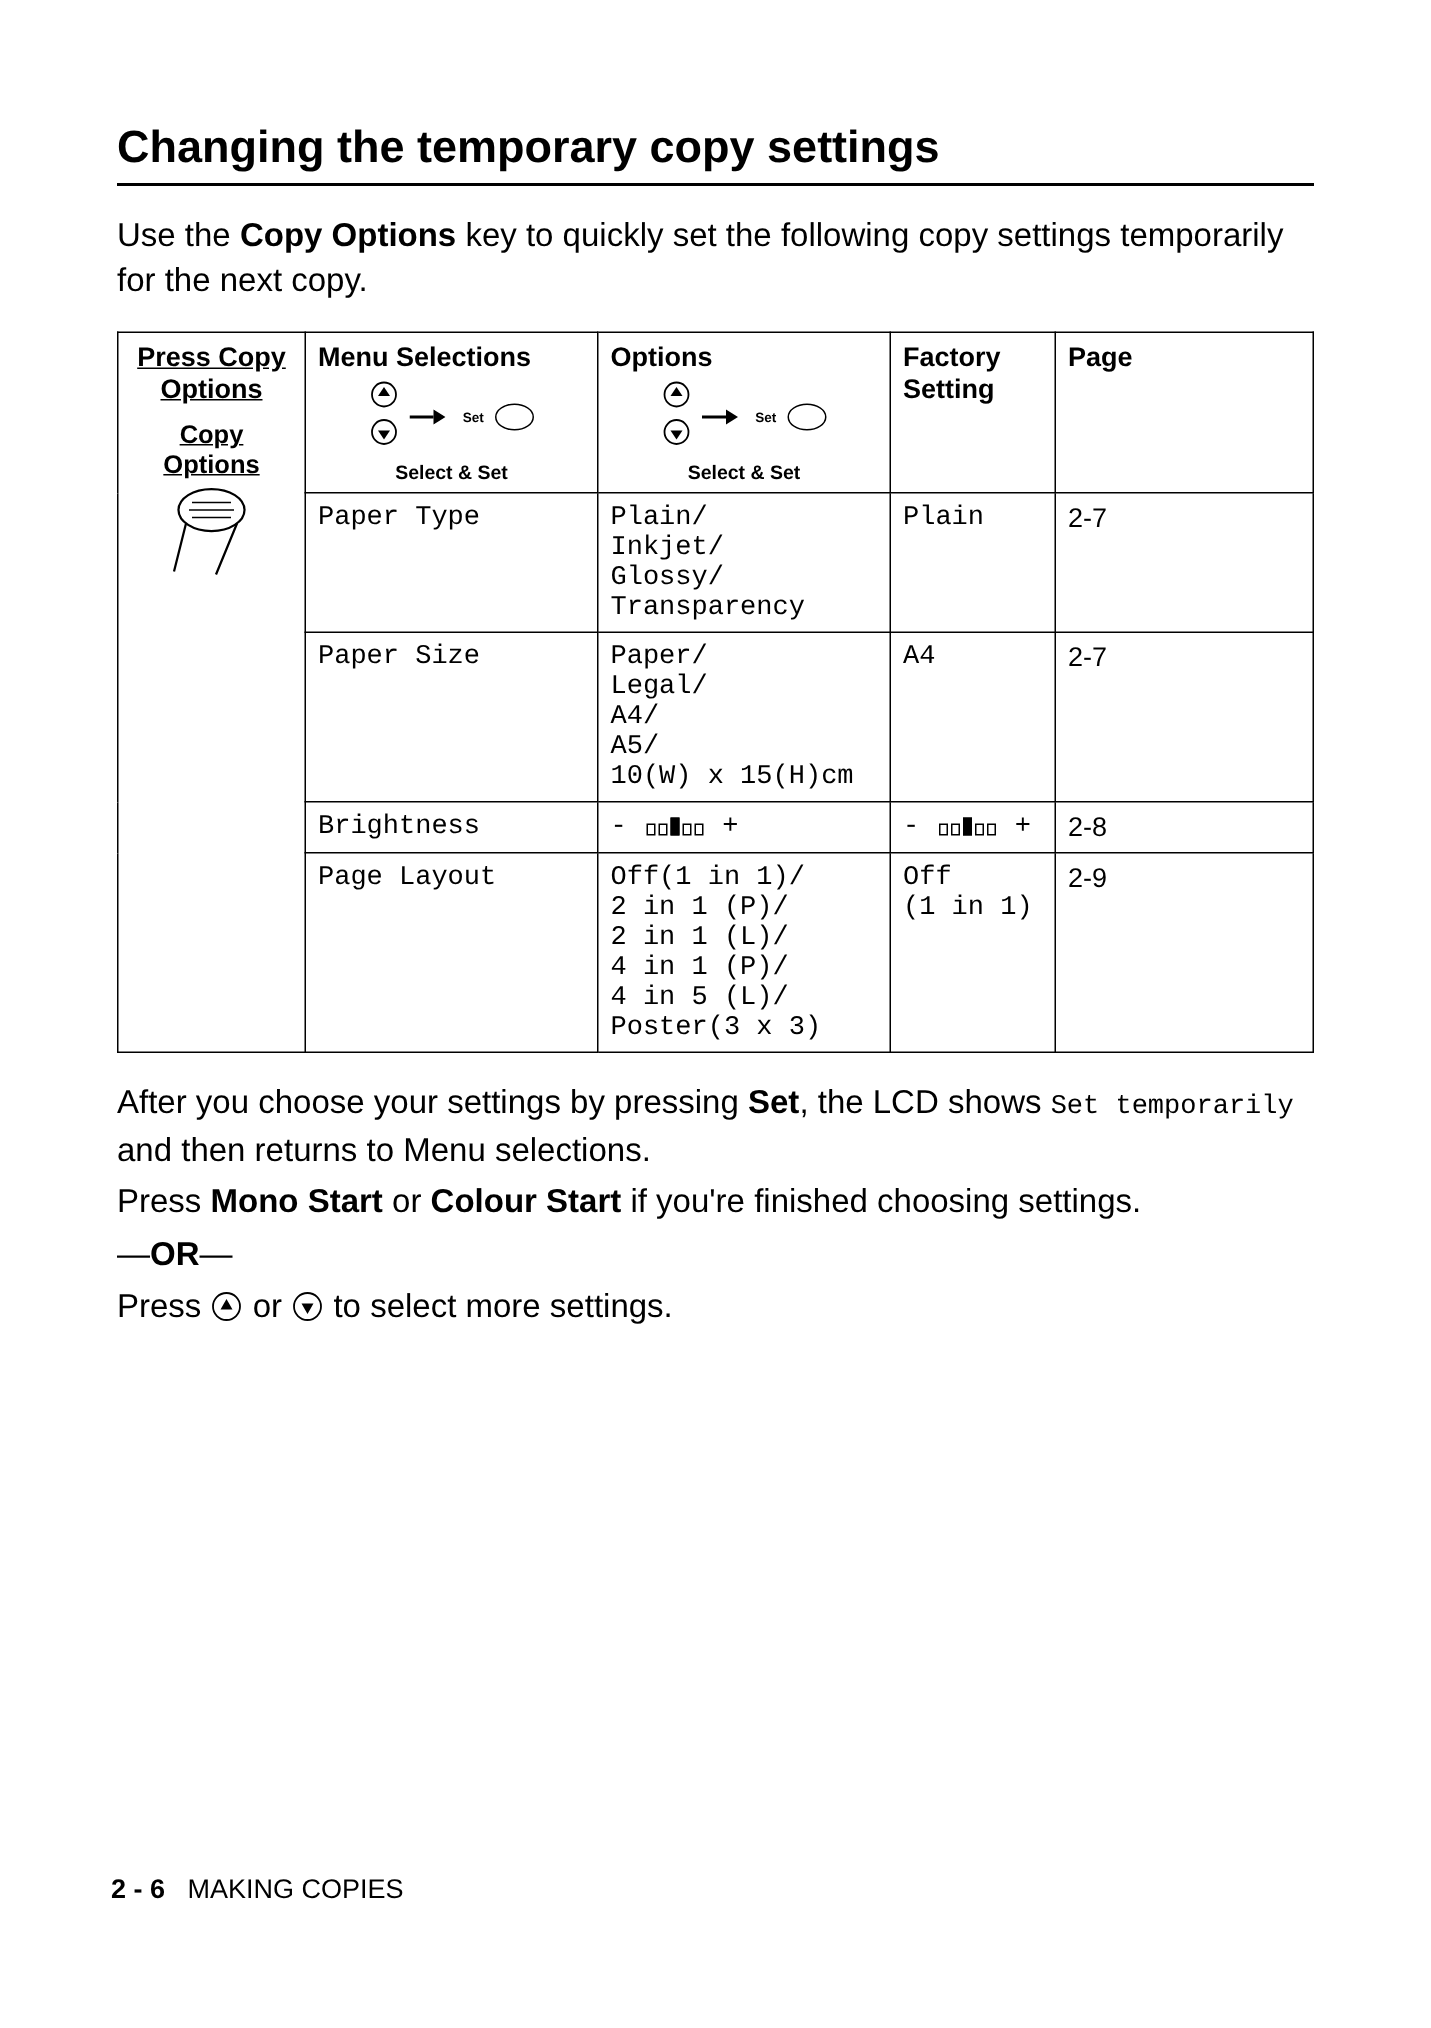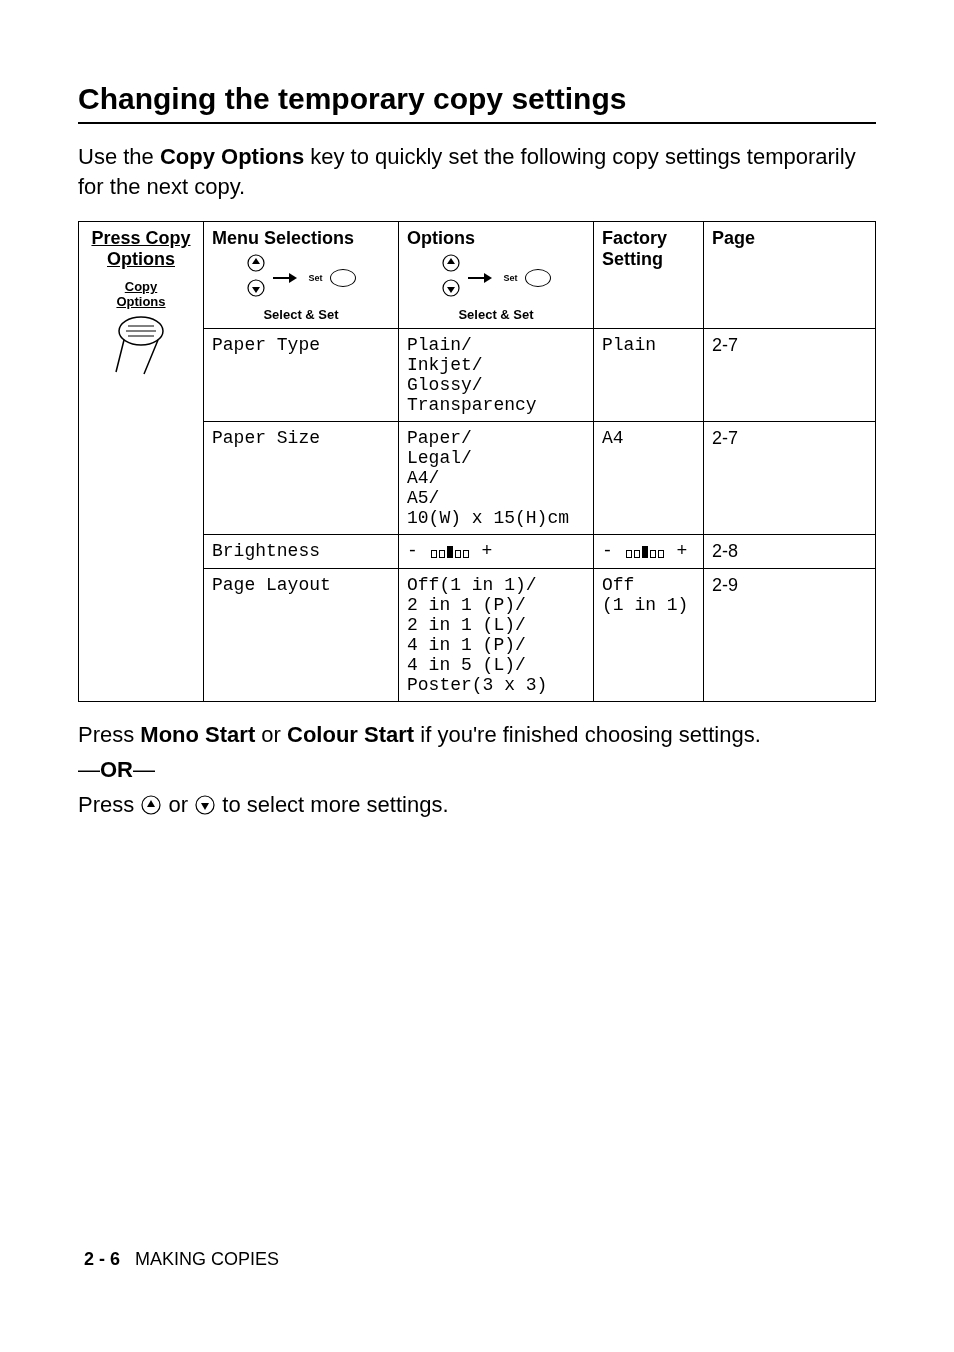--- a/index.html
+++ b/index.html
@@ -41,27 +41,27 @@
     text-align: left;
   }
   table.copy-table th { font-weight: bold; }
   .mono { font-family: "Courier New", Courier, monospace; font-size: 18px; }
   .sans-bold { font-weight: bold; font-family: Arial, Helvetica, sans-serif; }
   .select-set-cell { text-align: center; }
   .select-set-cell .iconrow { display:inline-block; margin: 4px 0 2px 0; }
   .select-set-label { display:block; font-size:13px; margin-top:2px; }
   .press-copy-cell > div { text-align:center; }
   .press-copy-label { font-weight:bold; font-size:18px; }
-  .copy-options-stack { margin-top:10px; font-weight:bold; font-size:13px; line-height:1.15; }
+  .copy-options-stack { margin-top:10px; font-weight:bold; font-size:17px; line-height:1.15; }
   .after-table { margin-top: 18px; font-size: 22px; line-height: 1.4; }
   .after-table p { margin: 0 0 4px 0; }
   .footer {
     position: absolute;
     bottom: 82px;
-    left: 84px;
+    left: 74px;
     font-size: 18px;
   }
   .footer .pg { font-weight: bold; }
   .arrow-right {
     display:inline-block;
     vertical-align:middle;
     margin:0 2px;
   }
   .set-label { font-family: Arial; font-size:9px; font-weight:bold; vertical-align:middle; margin:0 2px 0 4px;}
   .oval-key {
@@ -246,20 +246,23 @@
         <span>Off</span><br>
         <span>(1 in 1)</span>
       </td>
       <td>2-9</td>
     </tr>
   </tbody>
     </table>
 
   <div class="after-table">
     <p>
+      <span>After you choose your settings by pressing </span><span class="sans-bold">Set</span><span>, the LCD shows </span><span class="mono">Set temporarily</span><span> and then returns to Menu selections.</span>
+    </p>
+    <p>
       <span>Press </span><span class="sans-bold">Mono Start</span><span> or </span><span class="sans-bold">Colour Start</span><span> if you</span><span>'</span><span>re finished choosing settings.</span>
     </p>
     <p>
       <span>—</span><span class="sans-bold">OR</span><span>—</span>
     </p>
     <p>
       <span>Press </span>
       <svg class="inline-icon" width="22" height="22">
           <circle cx="11" cy="11" r="9" fill="none" stroke="#000" stroke-width="1.2"></circle>
           <polygon points="11,6 7,13 15,13" fill="#000"></polygon>

